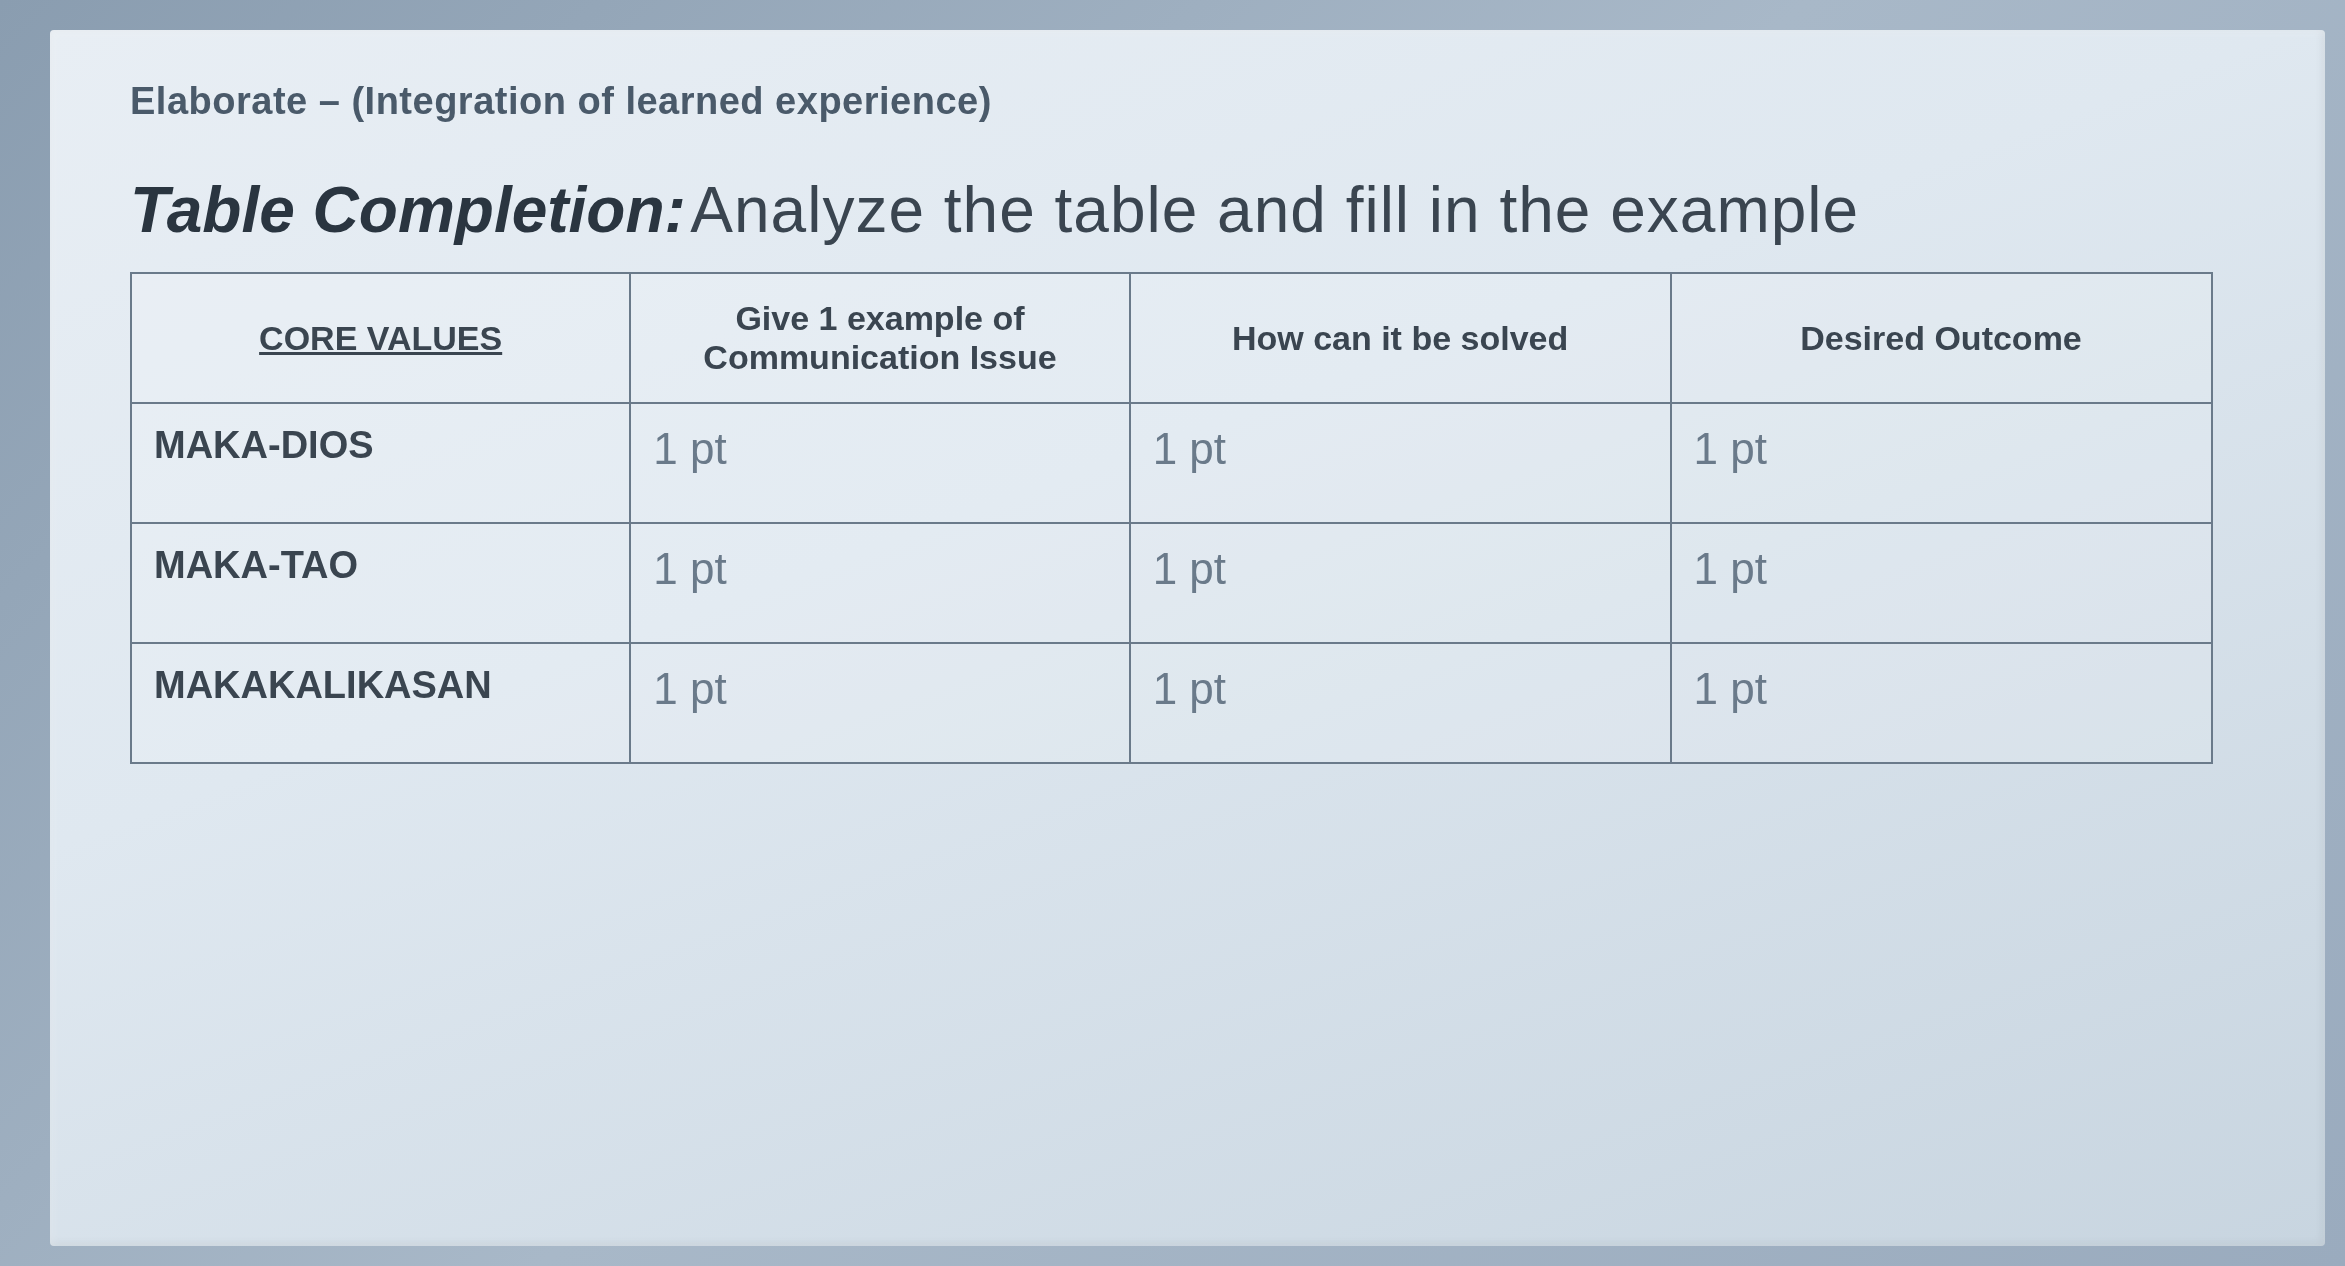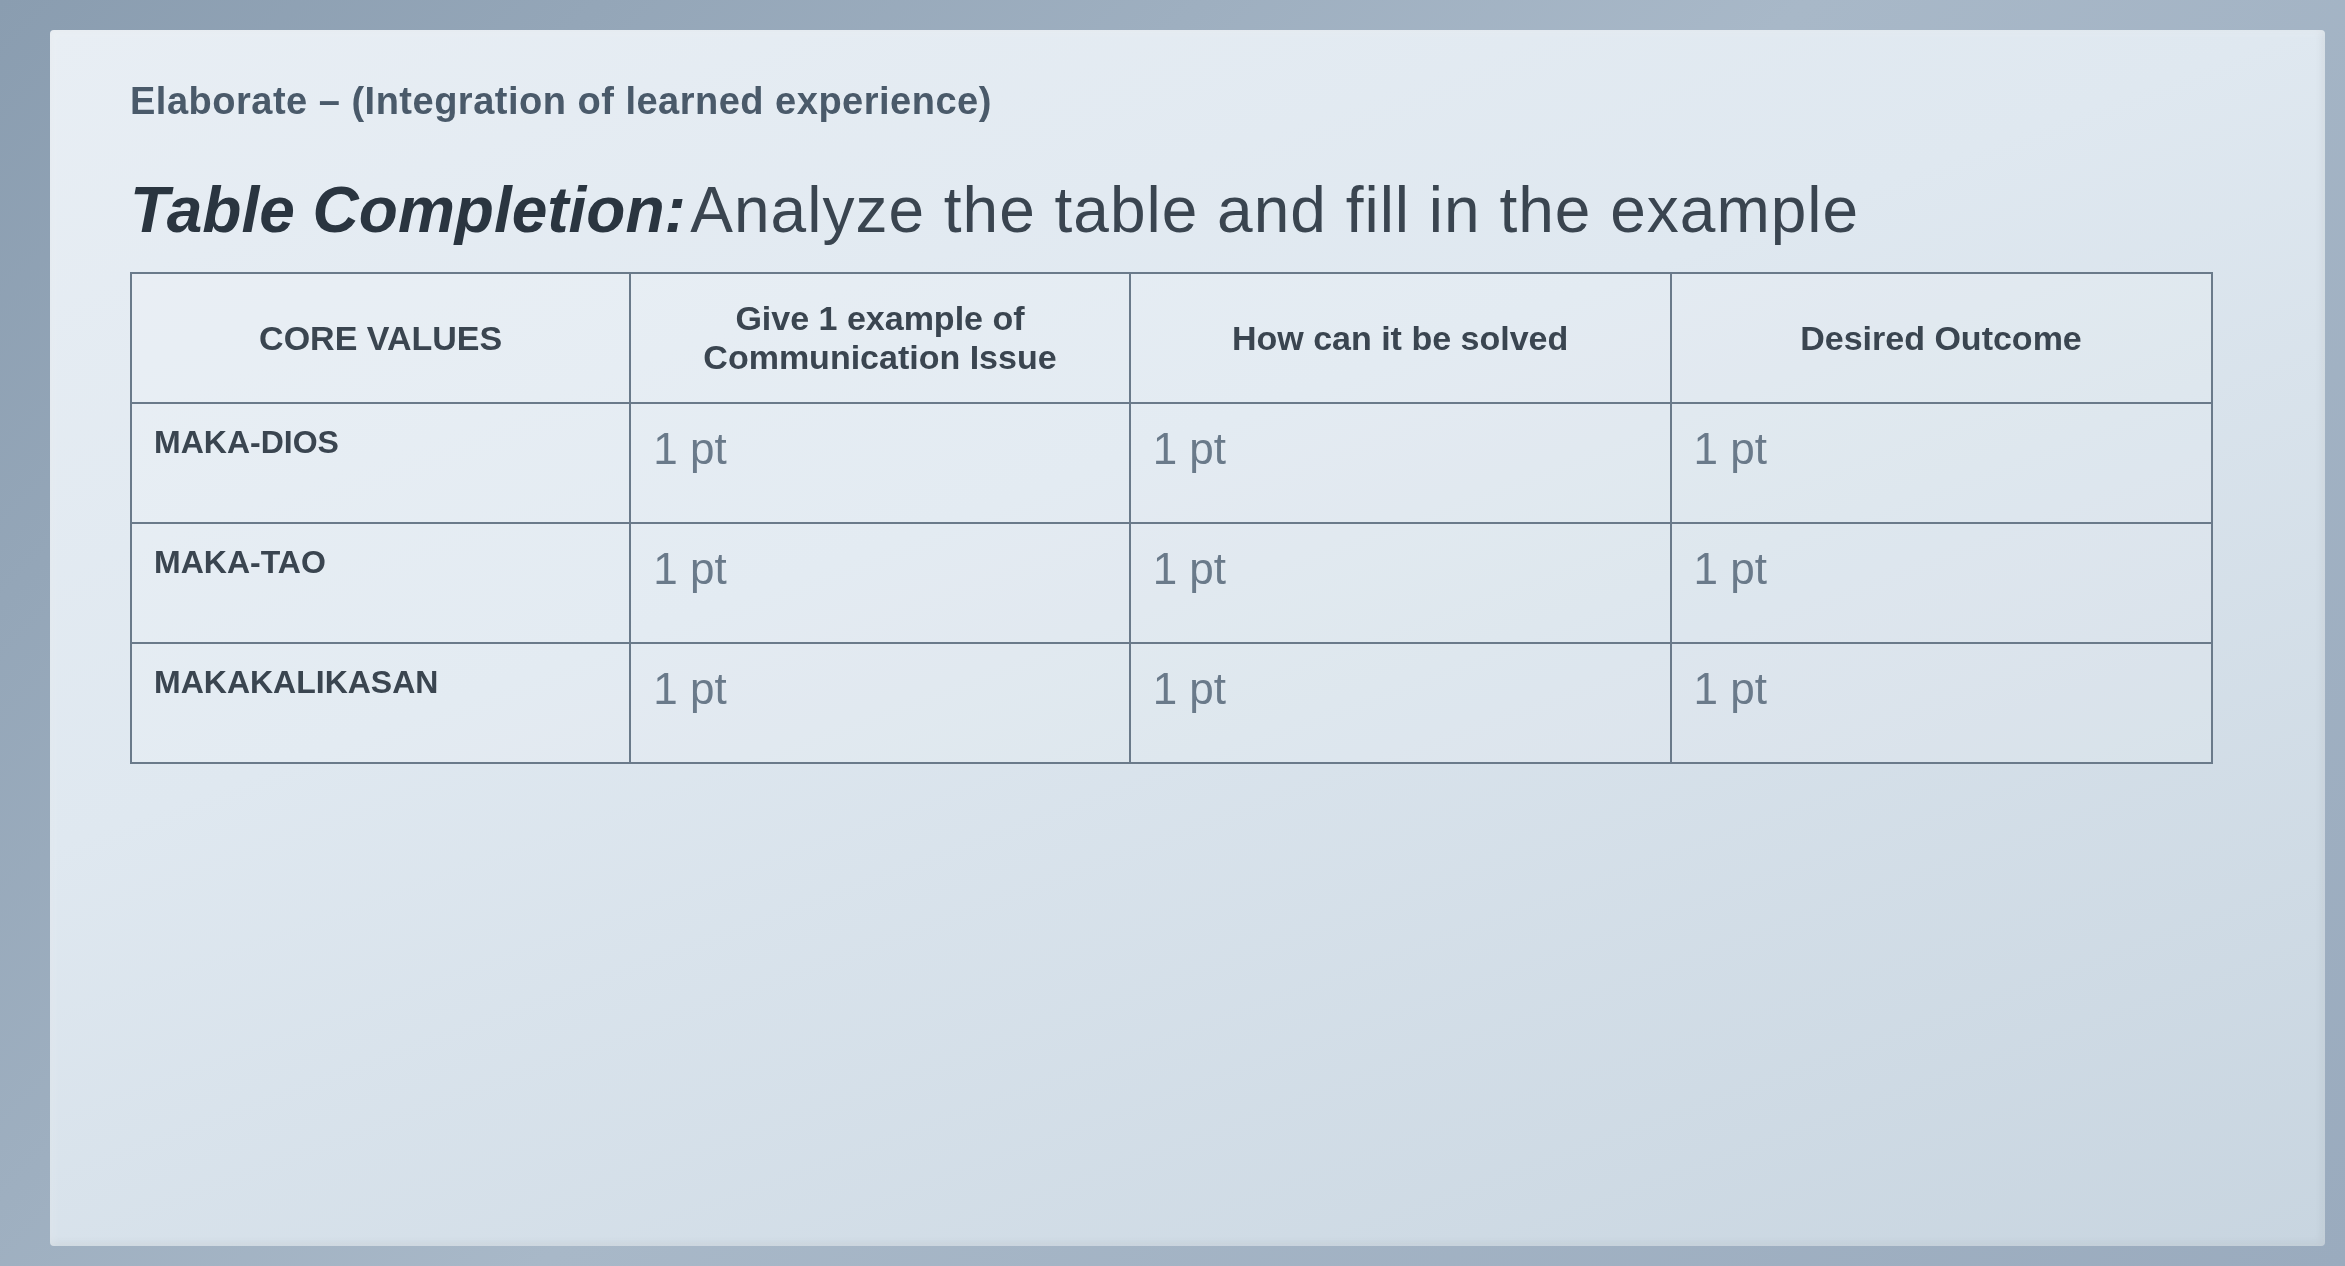--- a/index.html
+++ b/index.html
@@ -68,29 +68,30 @@
     }
     th {
       font-size: 34px;
       font-weight: 600;
       text-align: center;
       vertical-align: middle;
       height: 130px;
     }
     th:first-child {
       text-align: center;
+      text-decoration: underline;
     }
     td {
       font-size: 44px;
       height: 120px;
     }
     td.row-header {
       font-weight: 600;
       color: #3a4550;
-      font-size: 32px;
+      font-size: 38px;
     }
     td.cell-value {
       color: #6a7a8a;
       font-weight: 500;
     }
     col.c1 { width: 24%; }
     col.c2 { width: 24%; }
     col.c3 { width: 26%; }
     col.c4 { width: 26%; }
   </style>

